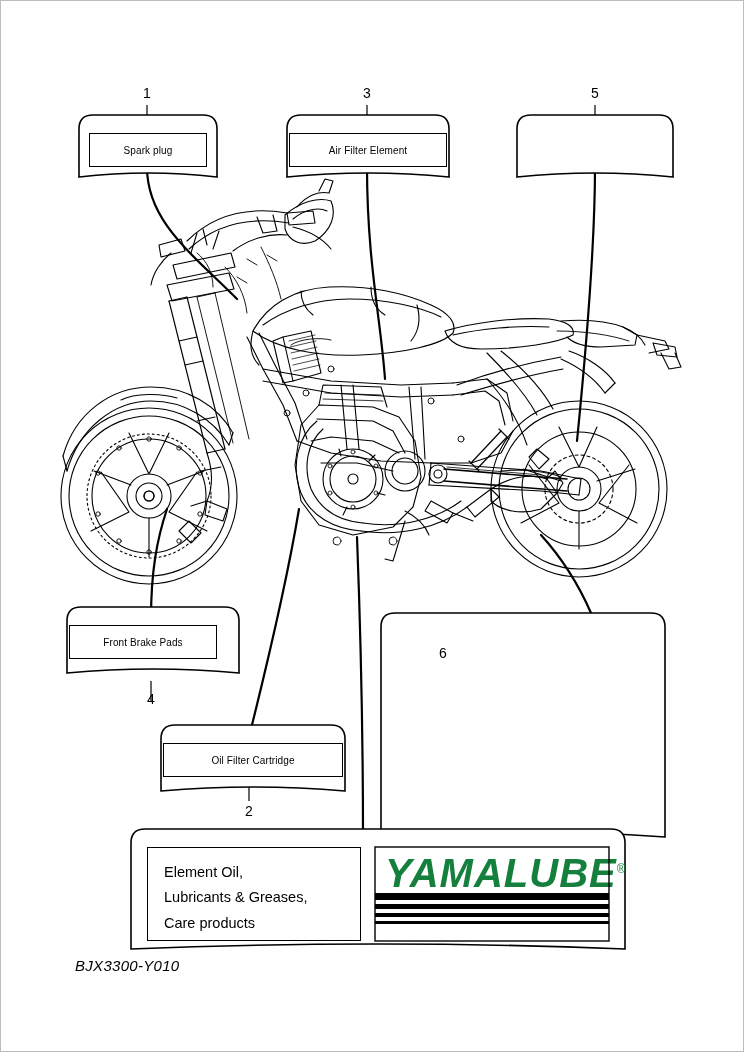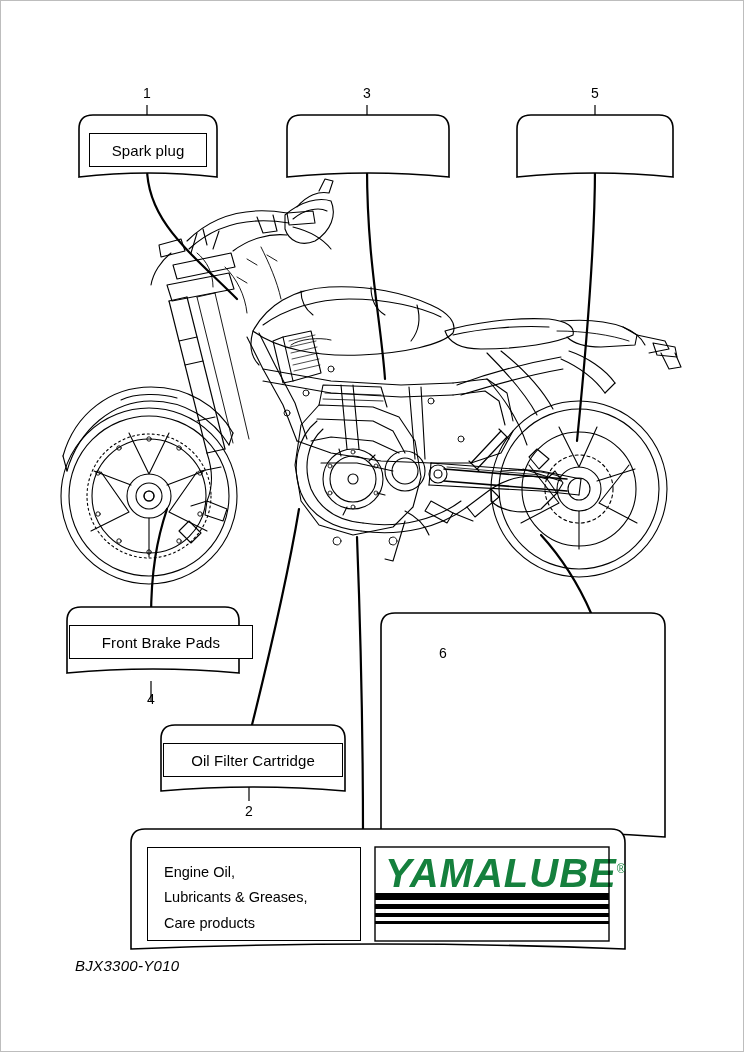--- a/index.html
+++ b/index.html
@@ -31,21 +31,21 @@
     height: 1052px;
   }
   .callout-box {
     position: absolute;
     box-sizing: border-box;
     border: 1.4px solid #000;
     background: #ffffff;
     display: flex;
     align-items: center;
     justify-content: center;
-    font-size: 15px;
+    font-size: 10px;
     letter-spacing: 0.1px;
     white-space: nowrap;
   }
   .ref-num {
     position: absolute;
     font-size: 14px;
     text-align: center;
     width: 20px;
   }
   .multiline-box {
@@ -425,38 +425,41 @@
       <path d="M380 626 q0 -14 14 -14 L650 612 q14 0 14 14 L664 836 q-142 -10 -284 0 Z"></path>
       <path d="M130 842 q0 -14 14 -14 L610 828 q14 0 14 14 L624 948 q-247 -10 -494 0 Z"></path>
     </g>
   </svg>
 
   <div class="callout-box" style="left:88px; top:132px; width:118px; height:34px;">
     <span>Spark plug</span>
   </div>
   <div class="ref-num" style="left:136px; top:84px;">1</div>
 
+  <div class="callout-box" style="left:288px; top:132px; width:158px; height:34px;">
+    <span>Air Filter Element</span>
+  </div>
   <div class="ref-num" style="left:356px; top:84px;">3</div>
 
   <div class="ref-num" style="left:584px; top:84px;">5</div>
 
-  <div class="callout-box" style="left:68px; top:624px; width:184px; height:34px;">
+  <div class="callout-box" style="left:68px; top:624px; width:148px; height:34px;">
     <span>Front Brake Pads</span>
   </div>
   <div class="ref-num" style="left:140px; top:690px;">4</div>
 
   <div class="callout-box" style="left:162px; top:742px; width:180px; height:34px;">
     <span>Oil Filter Cartridge</span>
   </div>
   <div class="ref-num" style="left:238px; top:802px;">2</div>
 
   <div class="ref-num" style="left:432px; top:644px;">6</div>
 
   <div class="multiline-box" style="left:146px; top:846px; width:214px; height:94px;">
-    <div>Engine Oil,</div>
+    <div>Element Oil,</div>
     <div>Lubricants &amp; Greases,</div>
     <div>Care products</div>
   </div>
 
   <div class="yamalube" style="left:374px; top:846px; width:234px; height:94px;">
     <span class="wordmark">
       <span>YAMALUBE</span><span class="reg">®</span>
     </span>
     <span class="stripes">
       <i style="height:7px;"></i>

